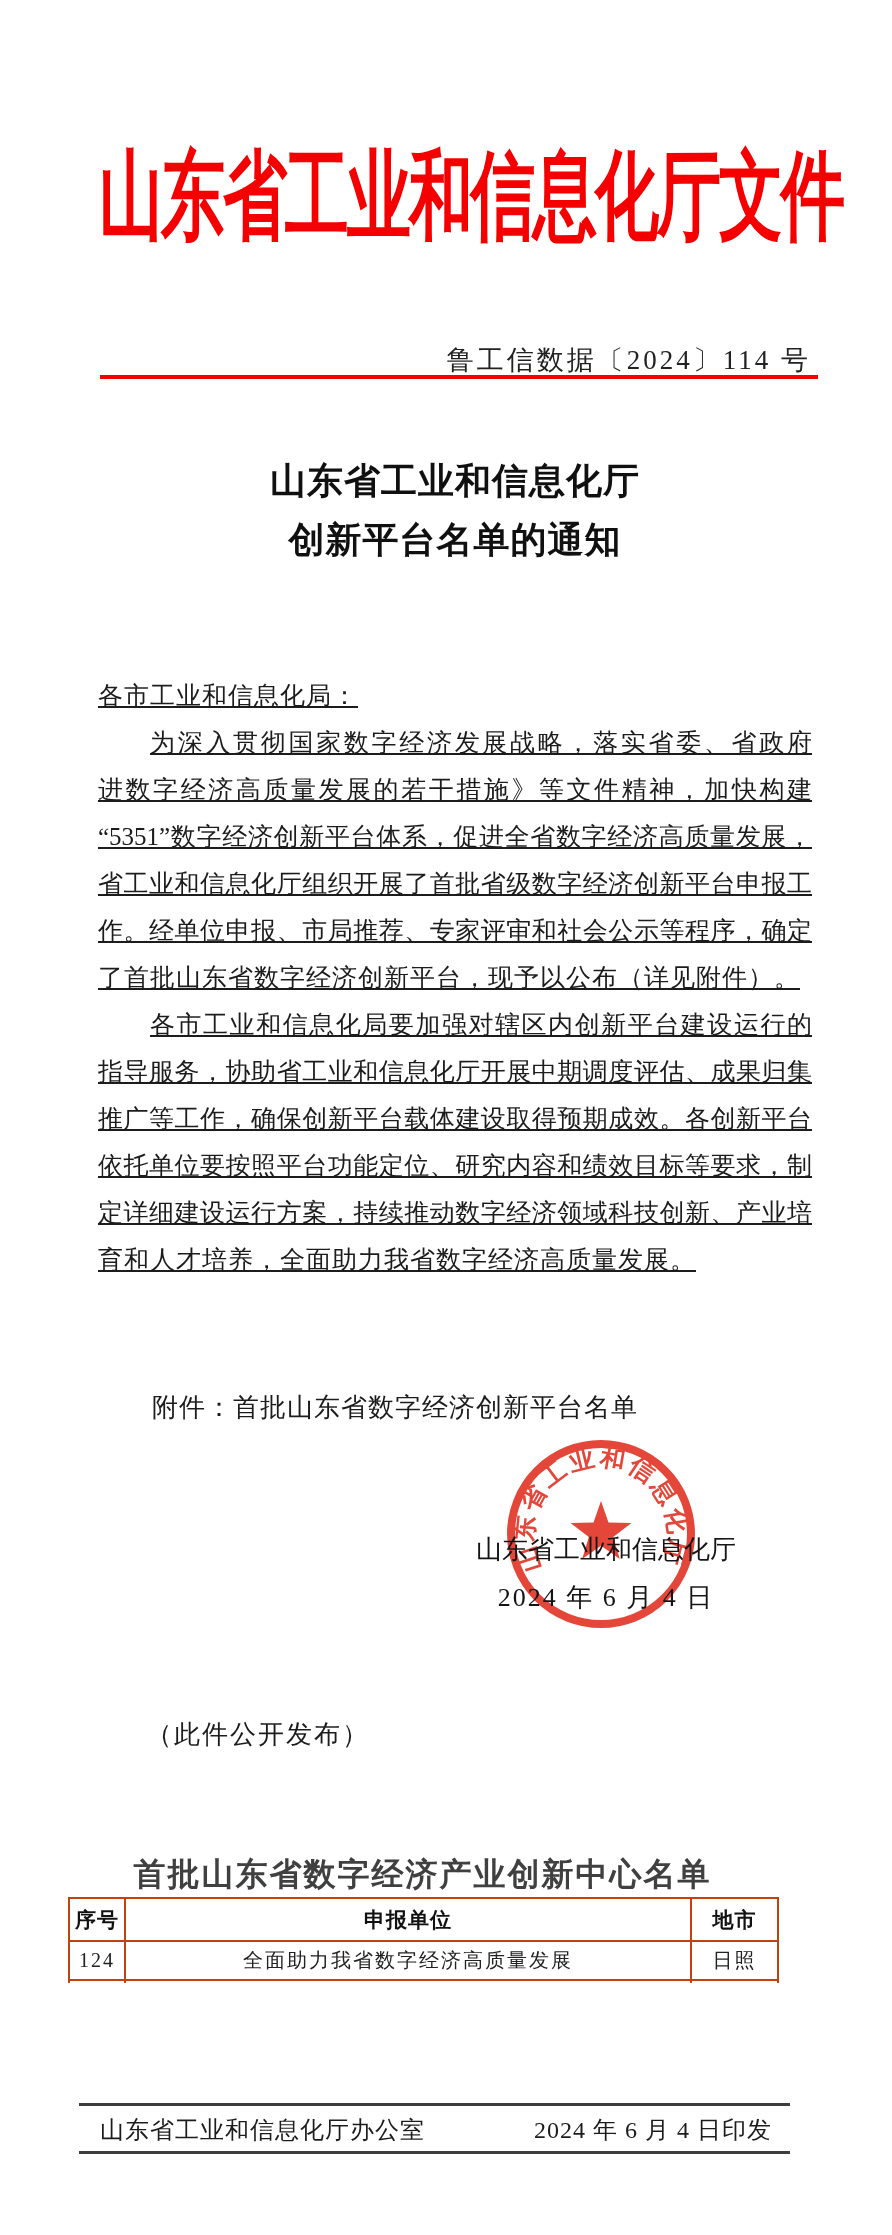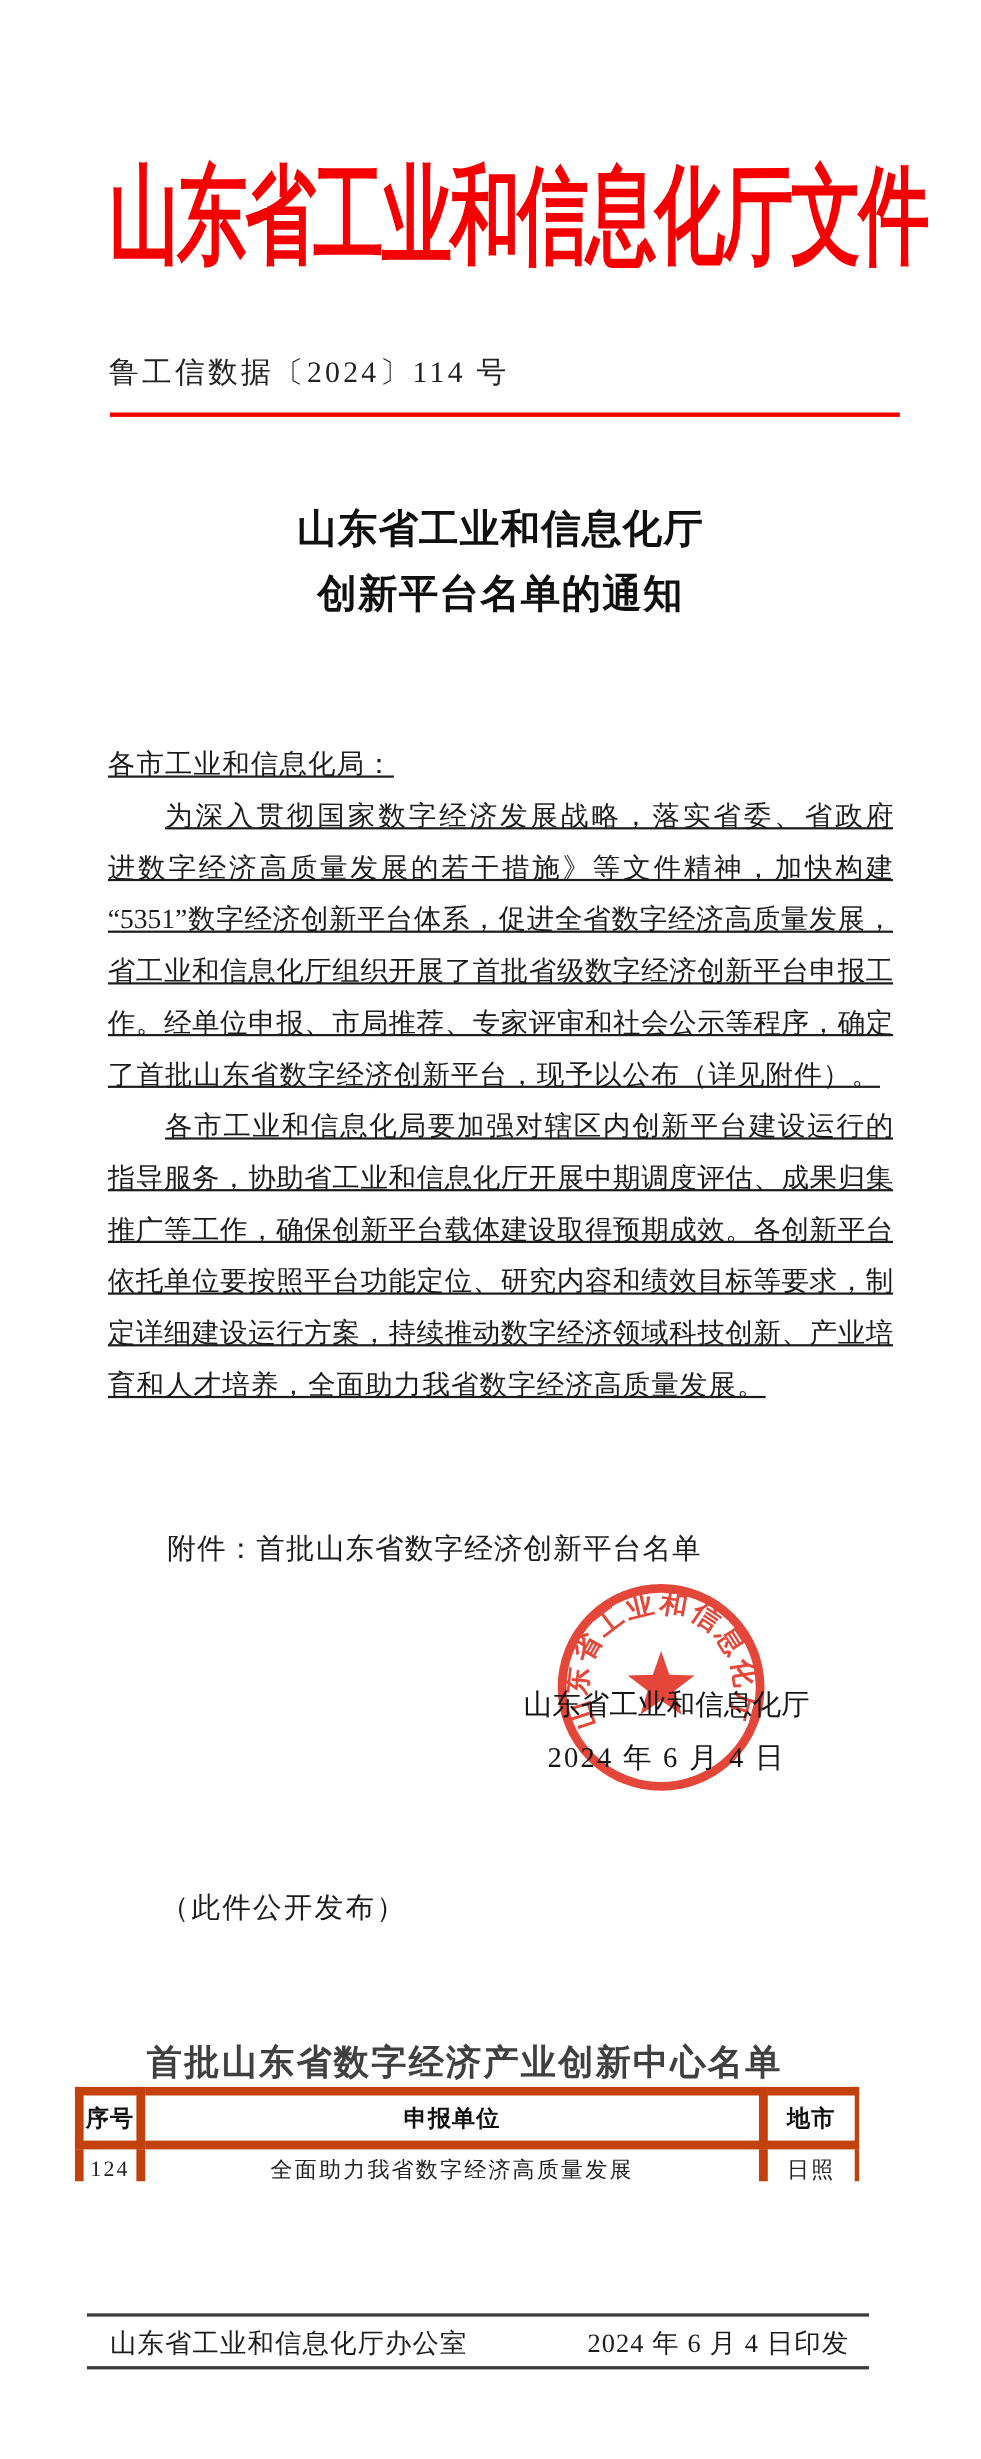--- a/index.html
+++ b/index.html
@@ -7,21 +7,21 @@
     position:relative; width:892px; height:2235px; background:#ffffff;
     font-family:"Liberation Serif","DejaVu Serif",serif; color:#1e1e1e; overflow:hidden;
   }
   
   .red-title{
     position:absolute; left:99px; top:165px; width:712px; height:64px; line-height:64px;
     text-align:center; font-size:64px; font-weight:700; color:#f50000; letter-spacing:-2px;
     transform:scaleY(1.52); transform-origin:50% 50%; white-space:nowrap;
   }
   .doc-number{
-    position:absolute; left:99px; top:320px; width:712px; text-align:left;
+    position:absolute; left:99px; top:342px; width:712px; text-align:right;
     font-size:27px; letter-spacing:3px; color:#222; white-space:nowrap;
   }
   .red-rule{position:absolute; left:100px; top:375px; width:718px; height:4px; background:#f50000;}
   
   .doc-title{
     position:absolute; left:99px; top:452px; width:712px; text-align:center;
     font-size:36px; font-weight:700; line-height:59px; letter-spacing:1px; color:#101010;
   }
   
   .body-block{position:absolute; left:98px; top:672px; width:714px; font-size:25px; line-height:47px; color:#1c1c1c;text-decoration:underline;}
@@ -36,21 +36,21 @@
   .sign-date{position:absolute; left:460px; top:1580px; width:292px; text-align:center; font-size:26px; color:#151515; letter-spacing:2px; white-space:nowrap;}
   .public-note{position:absolute; left:146px; top:1717px; font-size:26px; letter-spacing:2px; color:#1c1c1c;}
   
   .annex-title{
     position:absolute; left:68px; top:1853px; width:709px; text-align:center;
     font-size:32px; font-weight:700; letter-spacing:2px; color:#404040;
     font-family:"Liberation Sans","DejaVu Sans",sans-serif;
   }
   .table-wrap{position:absolute; left:68px; top:1897px; width:713px; height:86px; overflow:hidden;}
   .annex-table{border-collapse:collapse; width:709px; table-layout:fixed;}
-  .annex-table th,.annex-table td{border:8px solid #c2410c; text-align:center; vertical-align:middle; padding:0;}
+  .annex-table th,.annex-table td{border:2px solid #c2410c; text-align:center; vertical-align:middle; padding:0;}
   .annex-table th{height:41px; font-size:21px; font-weight:700; letter-spacing:1px; color:#111;}
   .annex-table td{height:37px; font-size:20px; letter-spacing:2px; color:#222;}
   .annex-table .sliver td{height:30px; border-bottom:none;}
   .col-no{width:56px;} .col-unit{width:566px;} .col-city{width:87px;}
   
   .footer-rule{position:absolute; left:79px; width:711px; height:3px; background:#3d3d3d;}
   .fr-top{top:2103px;} .fr-bottom{top:2151px;}
   .footer-left{position:absolute; left:100px; top:2114px; font-size:24px; letter-spacing:1px; color:#1c1c1c; white-space:nowrap;}
   .footer-right{position:absolute; right:120px; top:2114px; font-size:24px; letter-spacing:1px; color:#1c1c1c; white-space:nowrap;}
 </style>

